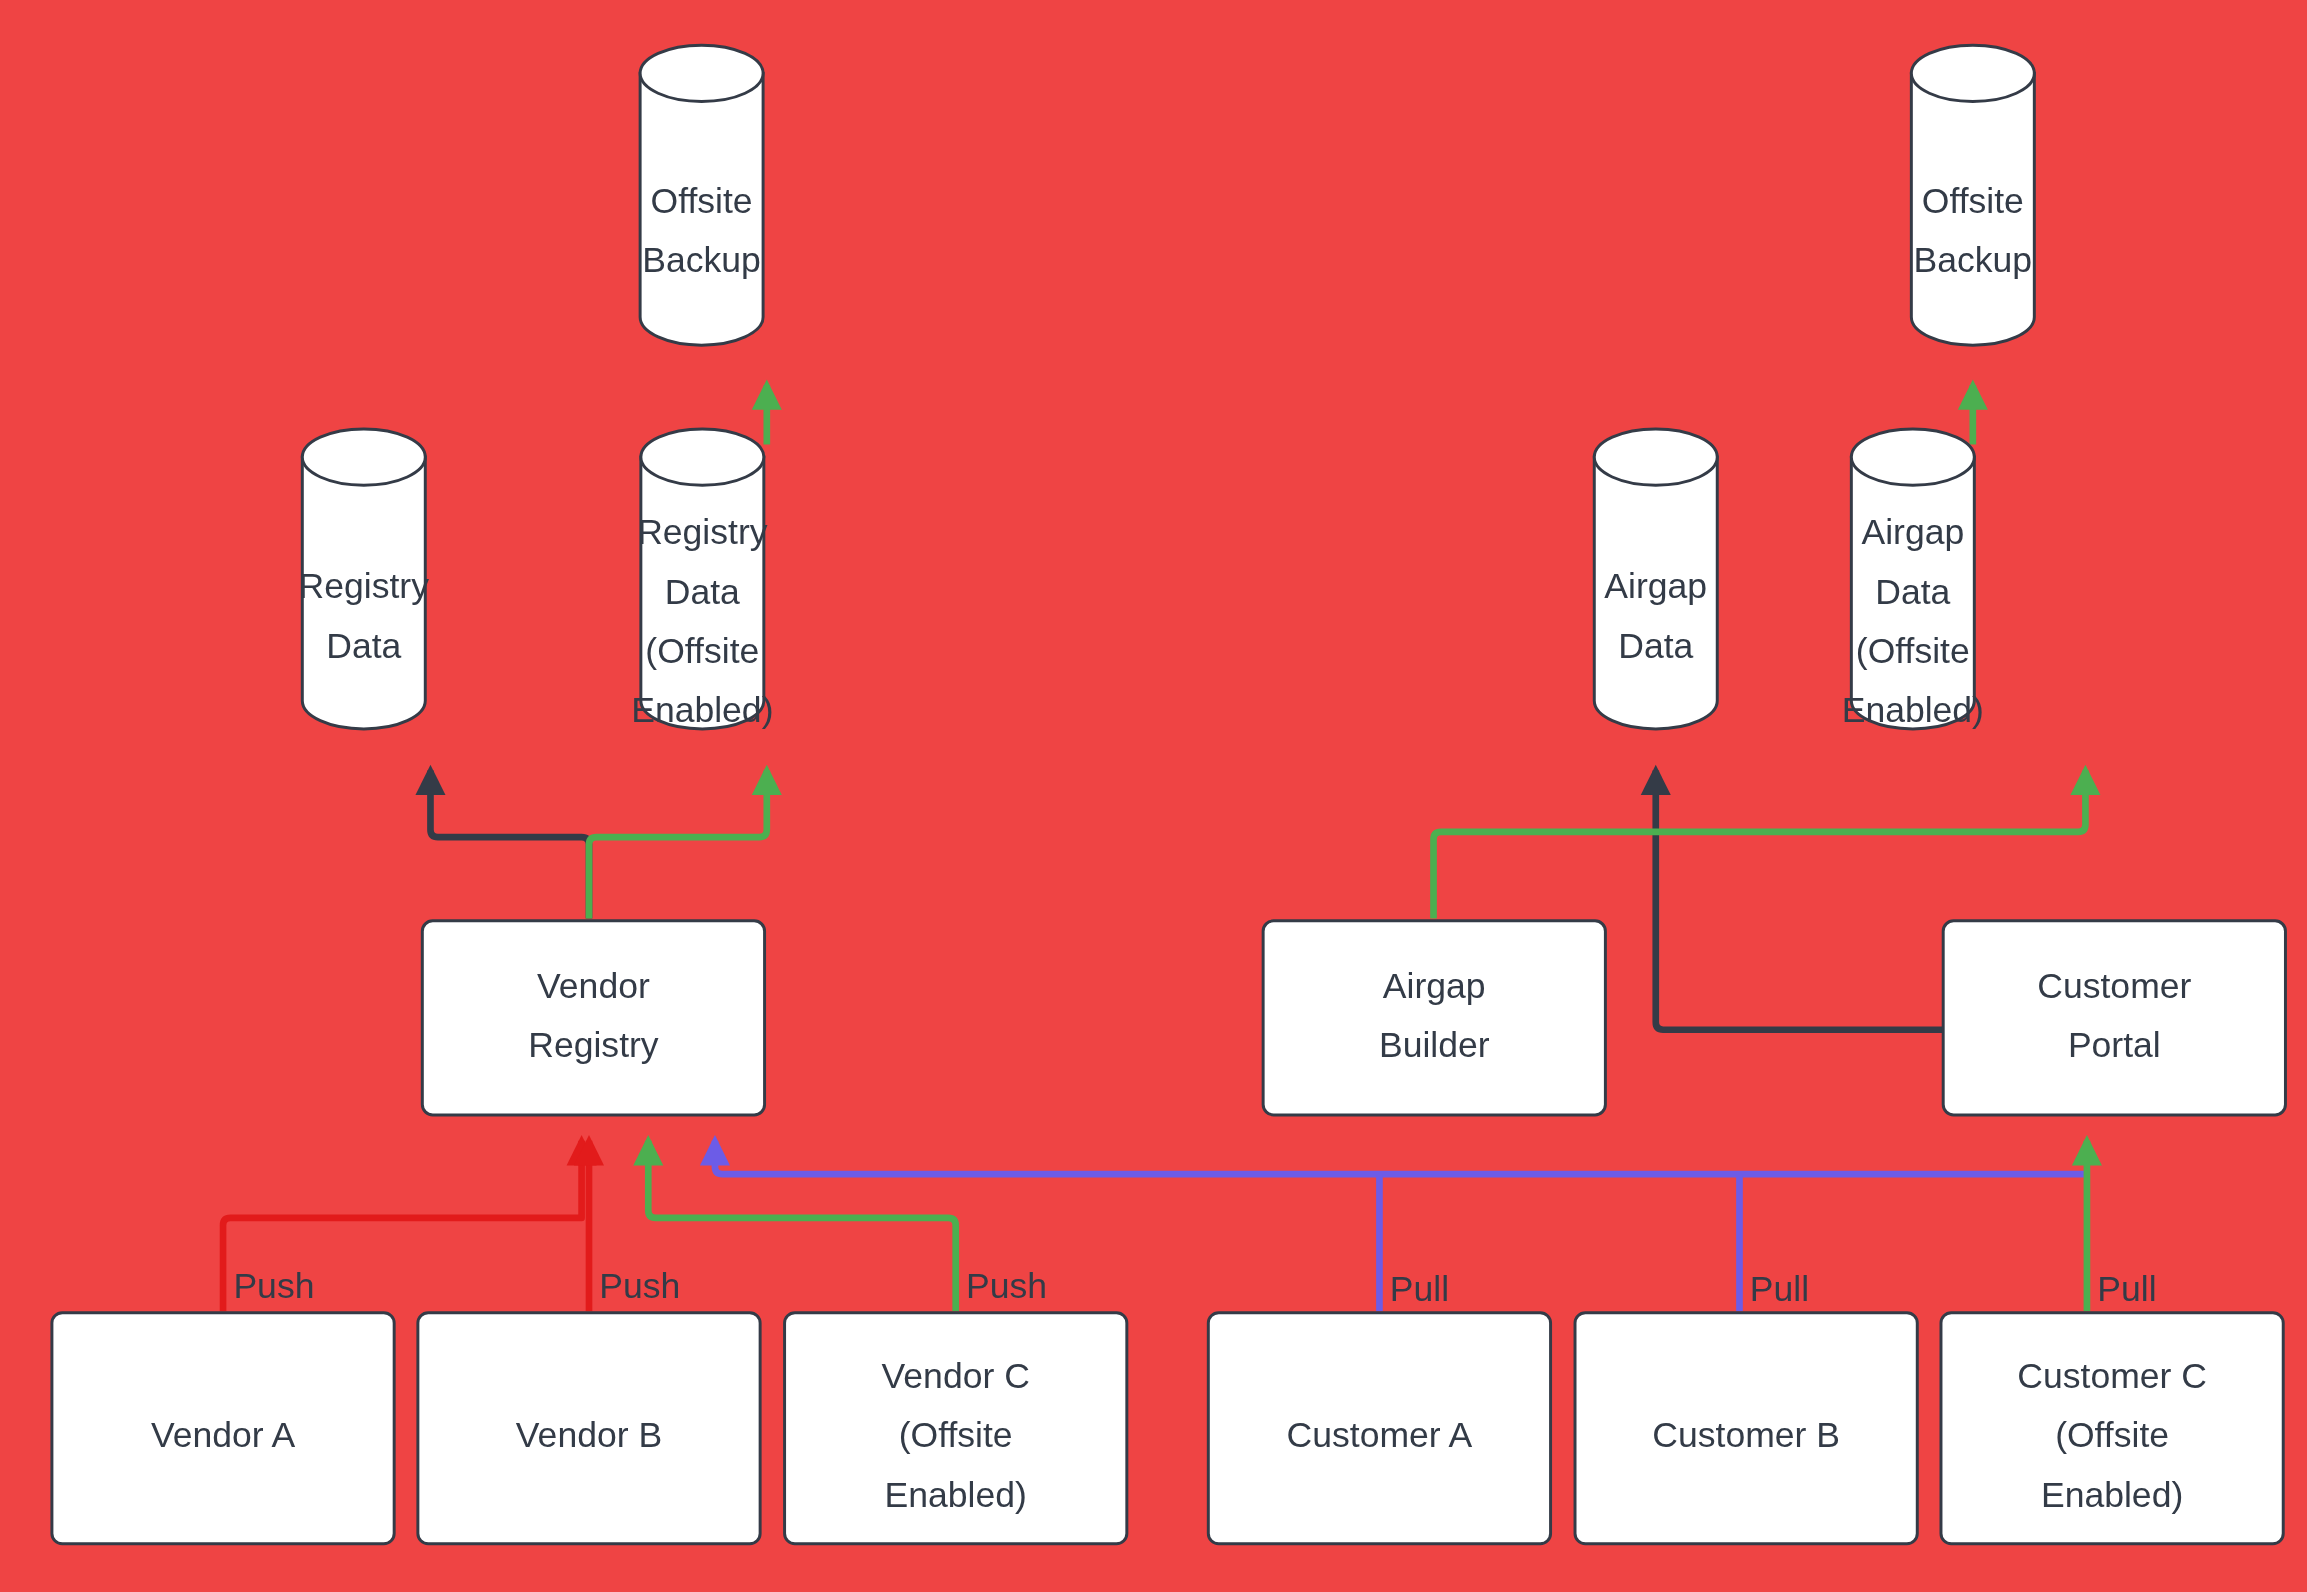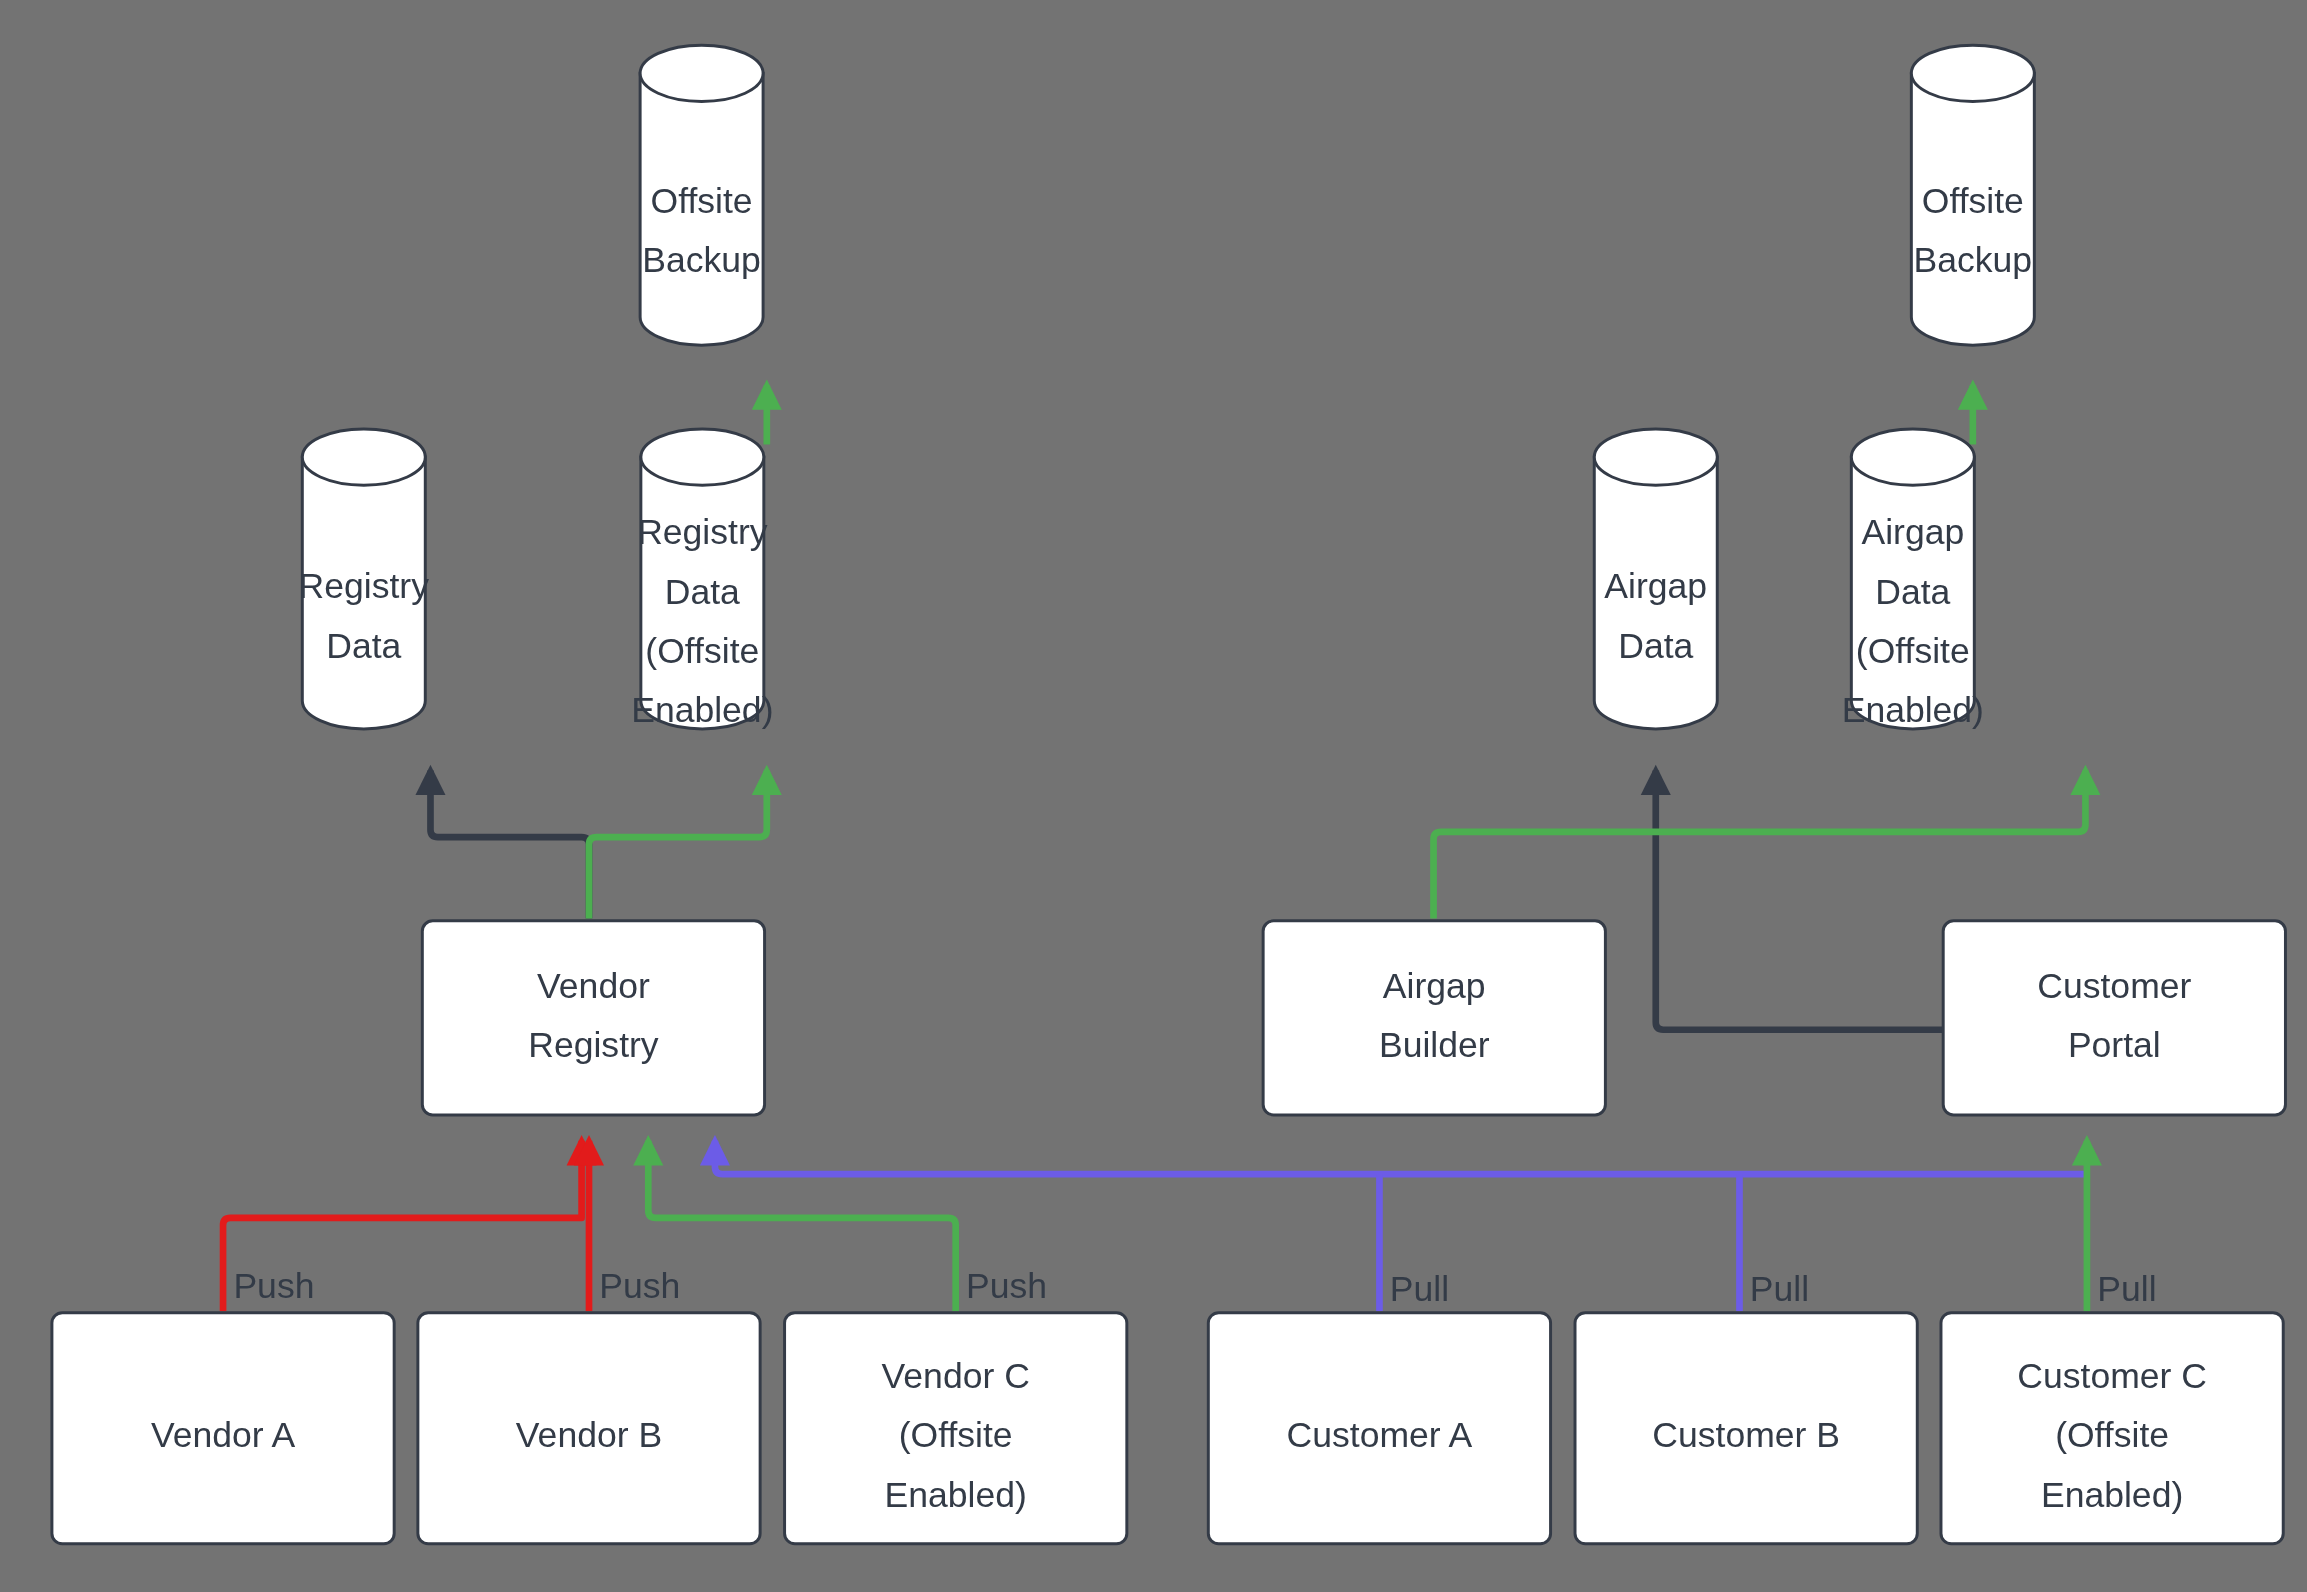--- a/index.html
+++ b/index.html
@@ -11,21 +11,21 @@
   body {
     width: 2307px;
     height: 1592px;
     font-family: "Liberation Sans", "DejaVu Sans", sans-serif;
     overflow: hidden;
   }
   #diagram-root {
     position: relative;
     width: 2307px;
     height: 1592px;
-    background: #737373;
+    background: #ef4444;
   }
   svg#flow-svg {
     position: absolute;
     top: 0;
     left: 0;
     width: 2307px;
     height: 1592px;
     display: block;
   }
   .node-shape {

